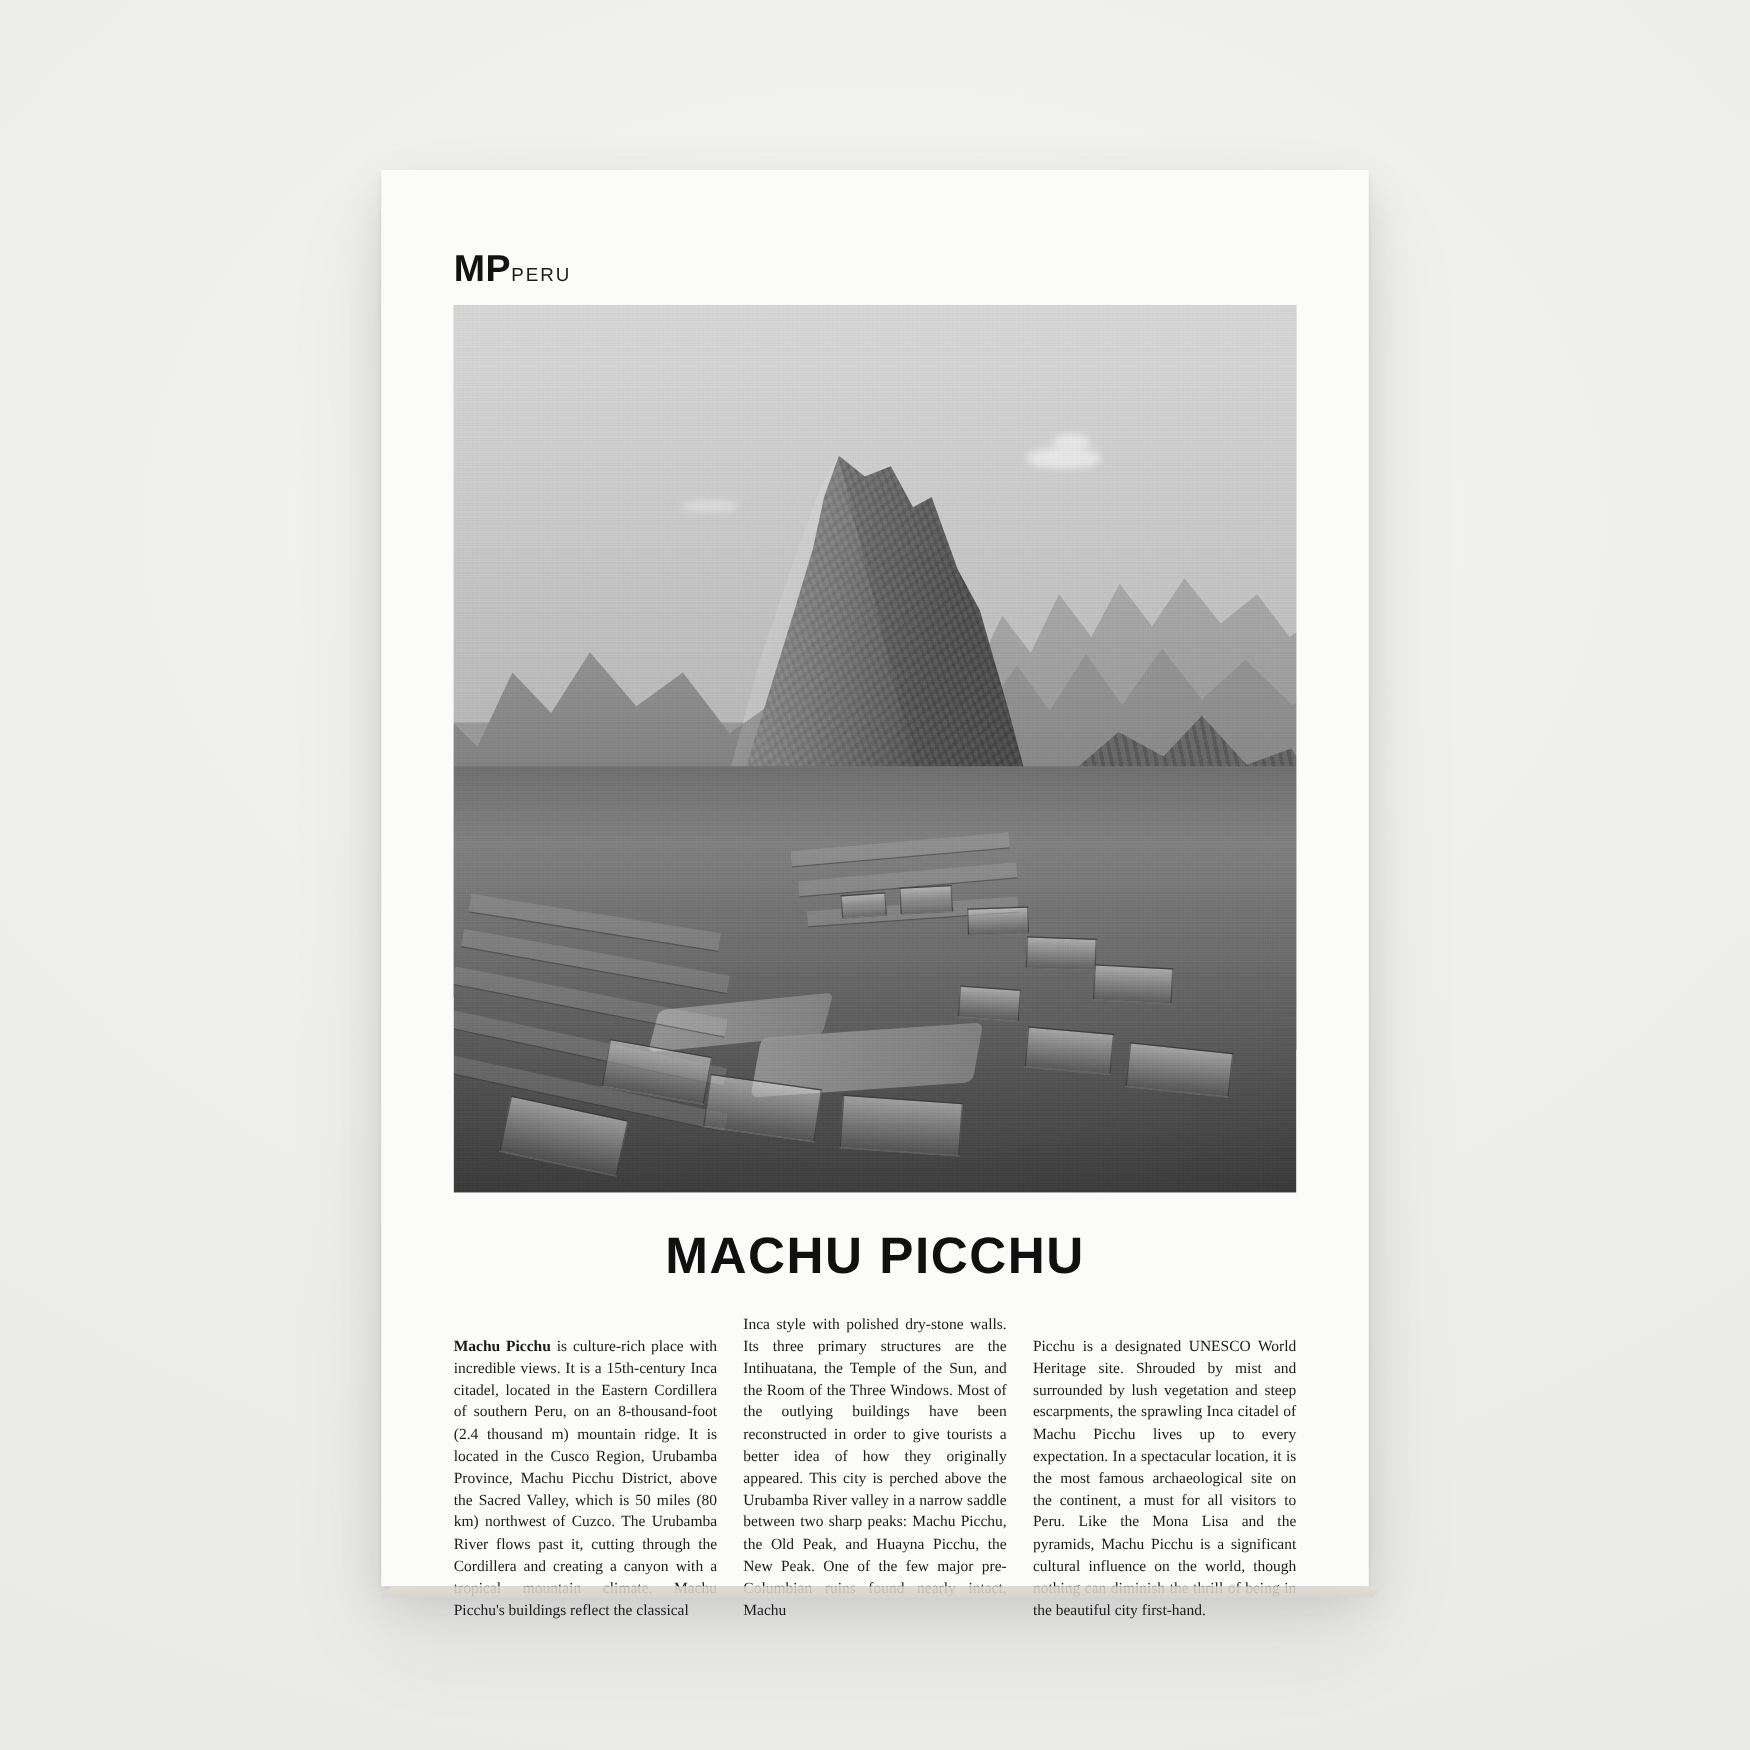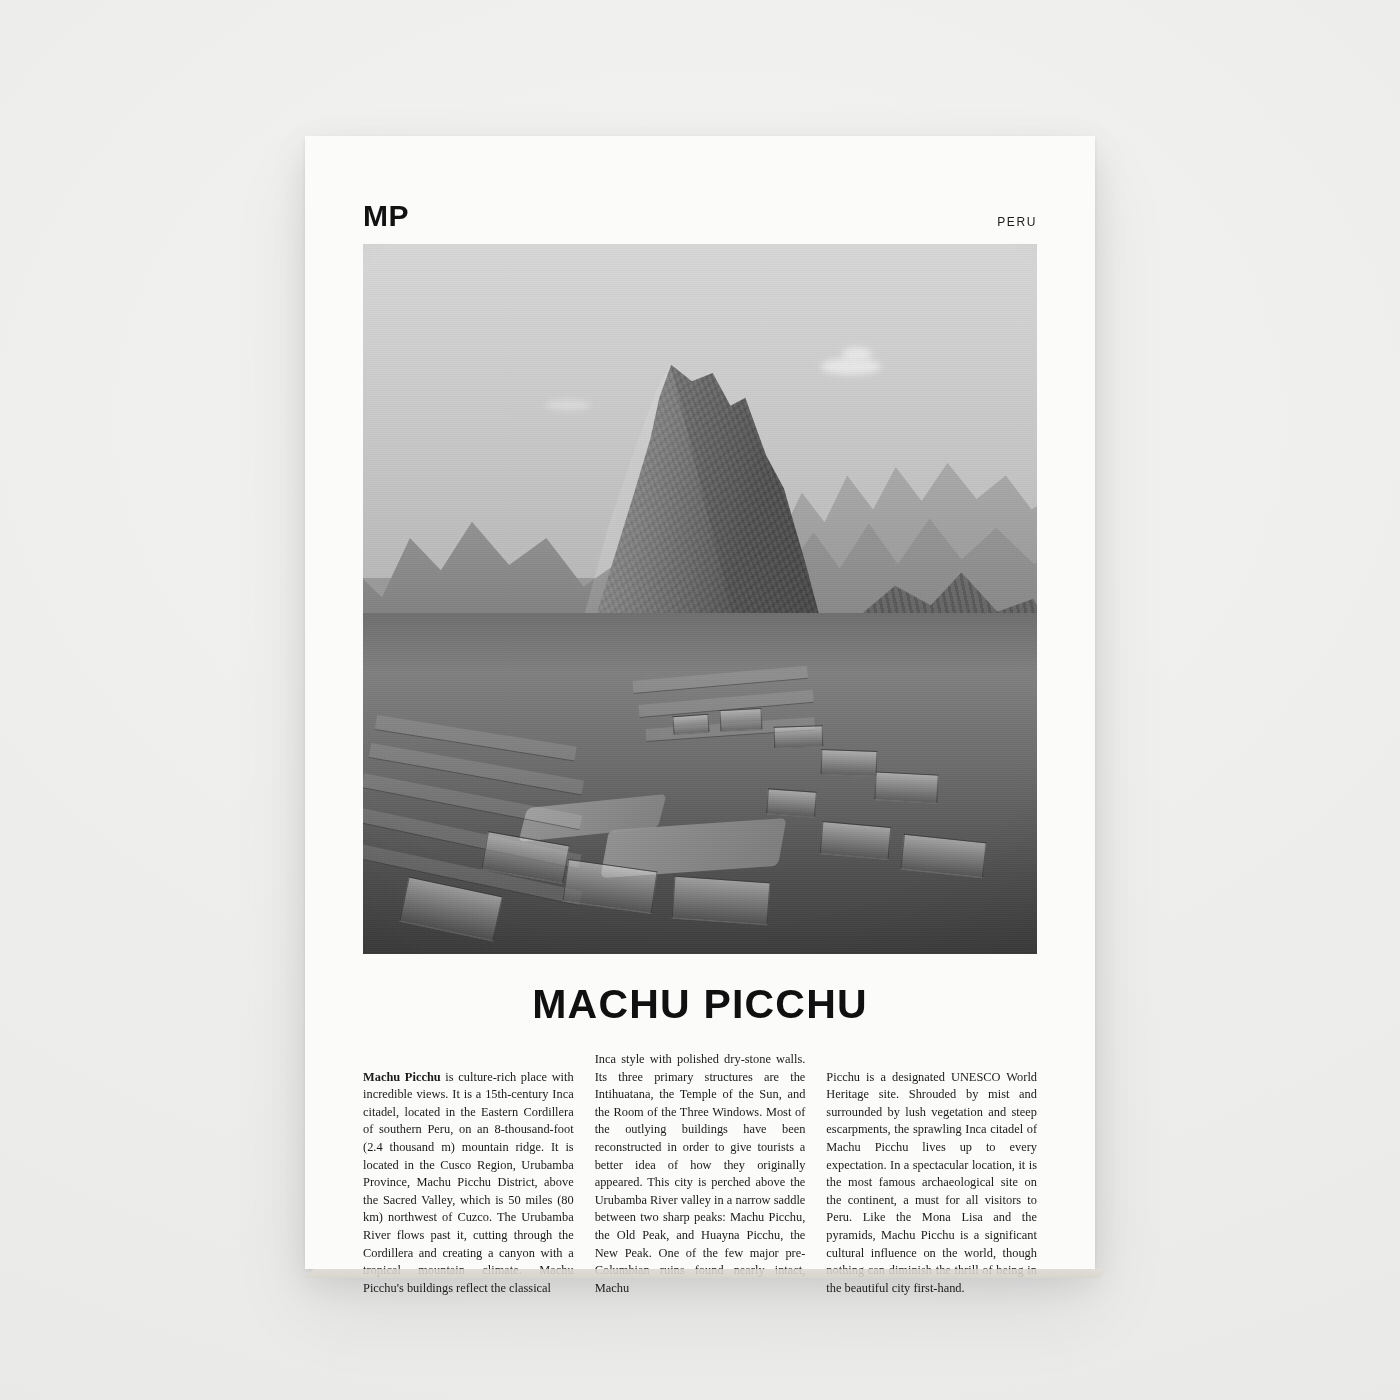--- a/index.html
+++ b/index.html
@@ -58,34 +58,34 @@
     left: 58px;
     top: 65px;
     right: 58px;
     bottom: 55px;
   }
 
   
   .header-row {
     display: flex;
     align-items: baseline;
-    justify-content: space-between;
+    justify-content: flex-start;
     height: 34px;
   }
   .brand {
     font-family: "Liberation Sans", sans-serif;
     font-weight: bold;
     font-size: 30px;
     letter-spacing: 0.5px;
     color: #121212;
     line-height: 1;
   }
   .country {
     font-family: "Liberation Sans", sans-serif;
-    font-size: 12px;
+    font-size: 15px;
     letter-spacing: 1.6px;
     color: #1b1b1b;
     line-height: 1;
   }
 
   
   .photo-wrap {
     position: relative;
     margin-top: 9px;
     width: 100%;

